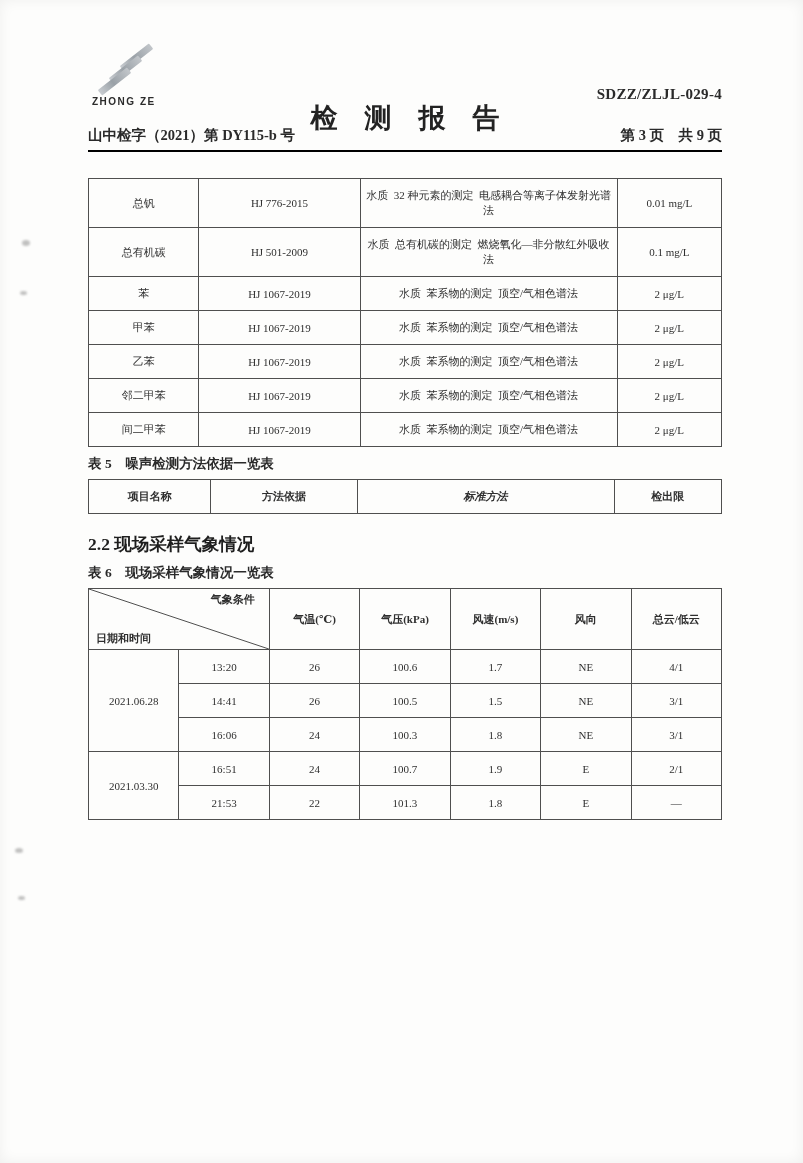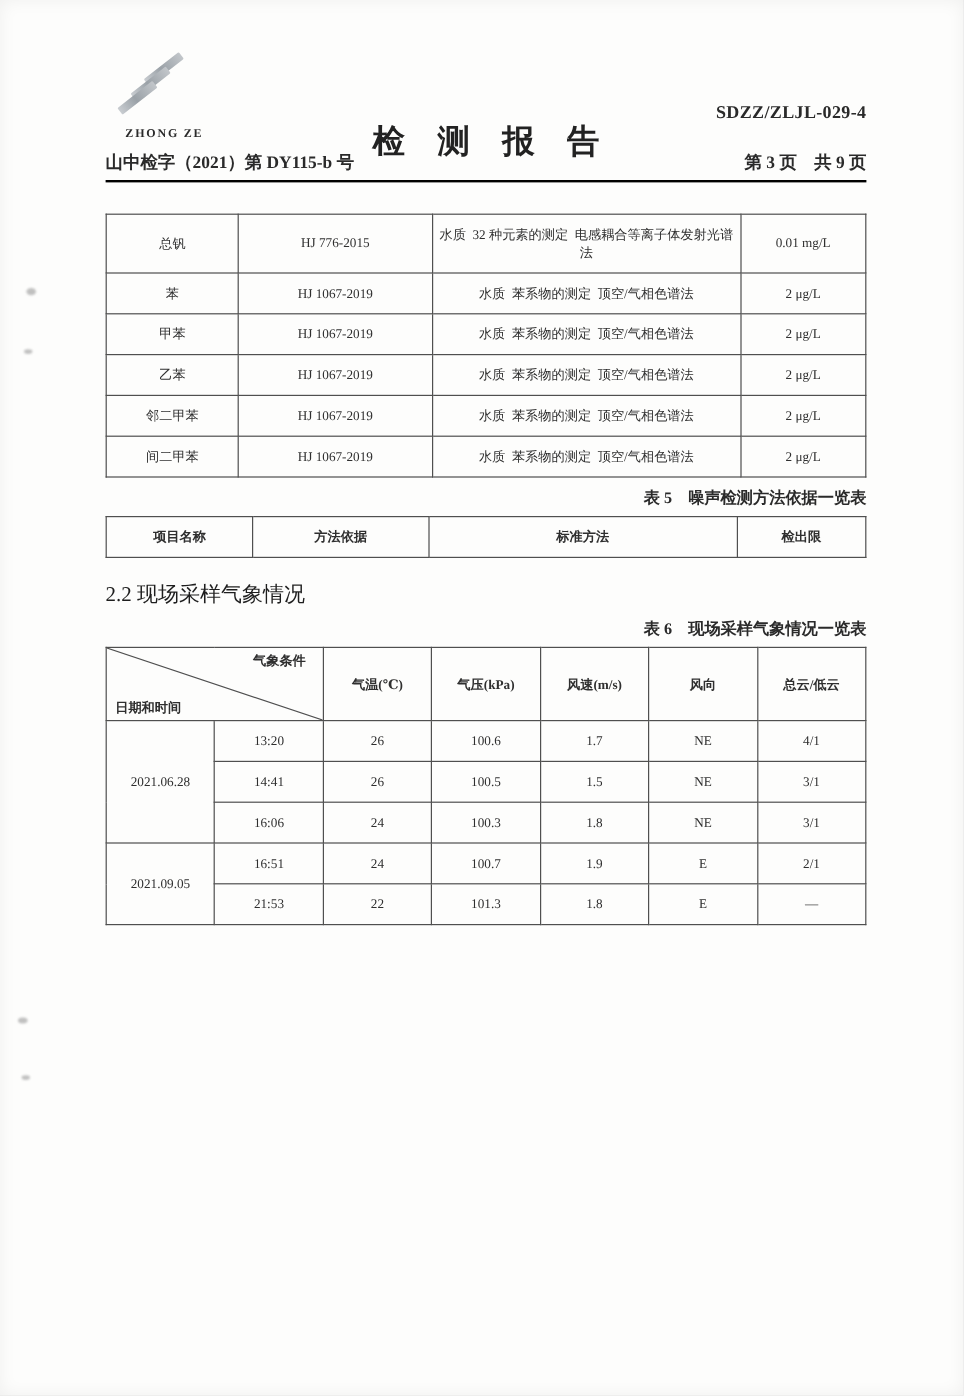--- a/index.html
+++ b/index.html
@@ -17,49 +17,49 @@
   
   .hdr{position:relative;height:102px;}
   .logo{position:absolute;left:4px;top:0;width:90px;height:58px;}
   .stripes{position:relative;width:70px;height:42px;}
   .stripe{position:absolute;width:37px;height:7px;border-radius:1px;
     background:linear-gradient(90deg,#c9cdd1 0%,#9aa1a7 45%,#c2c6ca 100%);
     transform:rotate(-38deg);}
   .s1{left:26px;top:4px;}
   .s2{left:15px;top:16px;}
   .s3{left:4px;top:28px;}
-  .logo-text{font-family:Liberation Serif, serif;
-    font-weight:bold;font-size:10px;letter-spacing:1.5px;color:#2b2b2b;margin-top:14px;text-align:center;}
+  .logo-text{font-family:Liberation Sans, sans-serif;
+    font-weight:bold;font-size:10px;letter-spacing:1.5px;color:#2b2b2b;margin-top:4px;}
   .doc-code{position:absolute;right:0;top:36px;font-weight:bold;font-size:15px;letter-spacing:.3px;}
   .title{position:absolute;left:0;right:0;top:50px;text-align:center;
     font-size:27px;font-weight:bold;white-space:pre;color:#222;}
   .subhdr{position:absolute;left:0;right:0;bottom:0;display:flex;
     justify-content:space-between;align-items:flex-end;
     font-weight:bold;font-size:14.5px;padding-bottom:5px;
     border-bottom:2px solid #000000;white-space:pre;}
 
   
   table{border-collapse:collapse;width:634px;table-layout:fixed;
     font-size:11px;color:#2f2f2f;}
   td,th{border:1px solid #4f4f4f;text-align:center;vertical-align:middle;
     padding:2px 4px;font-weight:normal;white-space:pre-wrap;}
   th{font-weight:bold;}
 
   .t1{margin-top:26px;}
   .t1 .c1{width:17%;} .t1 .c2{width:25.5%;} .t1 .c3{width:41.5%;} .t1 .c4{width:16%;}
   .row-tall td{height:44px;}
   .row-std td{height:29px;}
 
-  .caption{width:634px;text-align:right;font-weight:bold;font-size:13.5px;
+  .caption{width:634px;text-align:left;font-weight:bold;font-size:13.5px;
     margin:8px 0 6px 0;white-space:pre;}
 
-  .t5 .c1{width:19%;} .t5 .c2{width:23%;} .t5 .c3{width:41.5%;} .t5 .c4{width:16.5%;}
+  .t5 .c1{width:19%;} .t5 .c2{width:23%;} .t5 .c3{width:41.5%;font-style:italic;} .t5 .c4{width:16.5%;}
   .t5 tr{height:34px;}
 
-  .sec-heading{font-size:17.5px;font-weight:normal;margin:18px 0 4px 0;color:#1e1e1e;}
+  .sec-heading{font-size:17.5px;font-weight:bold;margin:18px 0 4px 0;color:#1e1e1e;}
 
   .t6 td,.t6 th{height:29px;}
   .t6 col{width:14.2857%;}
   .t6 .hdr-row th{height:42px;}
   .corner{position:relative;padding:0;font-family:Liberation Mono, monospace;}
   .corner svg{position:absolute;left:0;top:0;width:100%;height:100%;}
   .corner .top-label{position:absolute;right:14px;top:3px;font-weight:bold;}
   .corner .bottom-label{position:absolute;left:7px;bottom:3px;font-weight:bold;}
 
   
@@ -96,20 +96,26 @@
     </div>
 
     <table class="t1">
       <tbody>
           <tr class="row-tall">
         <td class="c1">总钒</td>
         <td class="c2">HJ 776-2015</td>
         <td class="c3">水质  32 种元素的测定  电感耦合等离子体发射光谱法</td>
         <td class="c4">0.01 mg/L</td>
       </tr>
+      <tr class="row-tall">
+        <td>总有机碳</td>
+        <td>HJ 501-2009</td>
+        <td>水质  总有机碳的测定  燃烧氧化—非分散红外吸收法</td>
+        <td>0.1 mg/L</td>
+      </tr>
       <tr class="row-std">
         <td>苯</td>
         <td>HJ 1067-2019</td>
         <td>水质  苯系物的测定  顶空/气相色谱法</td>
         <td>2 μg/L</td>
       </tr>
       <tr class="row-std">
         <td>甲苯</td>
         <td>HJ 1067-2019</td>
         <td>水质  苯系物的测定  顶空/气相色谱法</td>
@@ -195,21 +201,21 @@
       </tr>
       <tr>
         <td>16:06</td>
         <td>24</td>
         <td>100.3</td>
         <td>1.8</td>
         <td>NE</td>
         <td>3/1</td>
       </tr>
       <tr>
-        <td rowspan="2">2021.09.05</td>
+        <td rowspan="2">2021.03.30</td>
         <td>16:51</td>
         <td>24</td>
         <td>100.7</td>
         <td>1.9</td>
         <td>E</td>
         <td>2/1</td>
       </tr>
       <tr>
         <td>21:53</td>
         <td>22</td>

